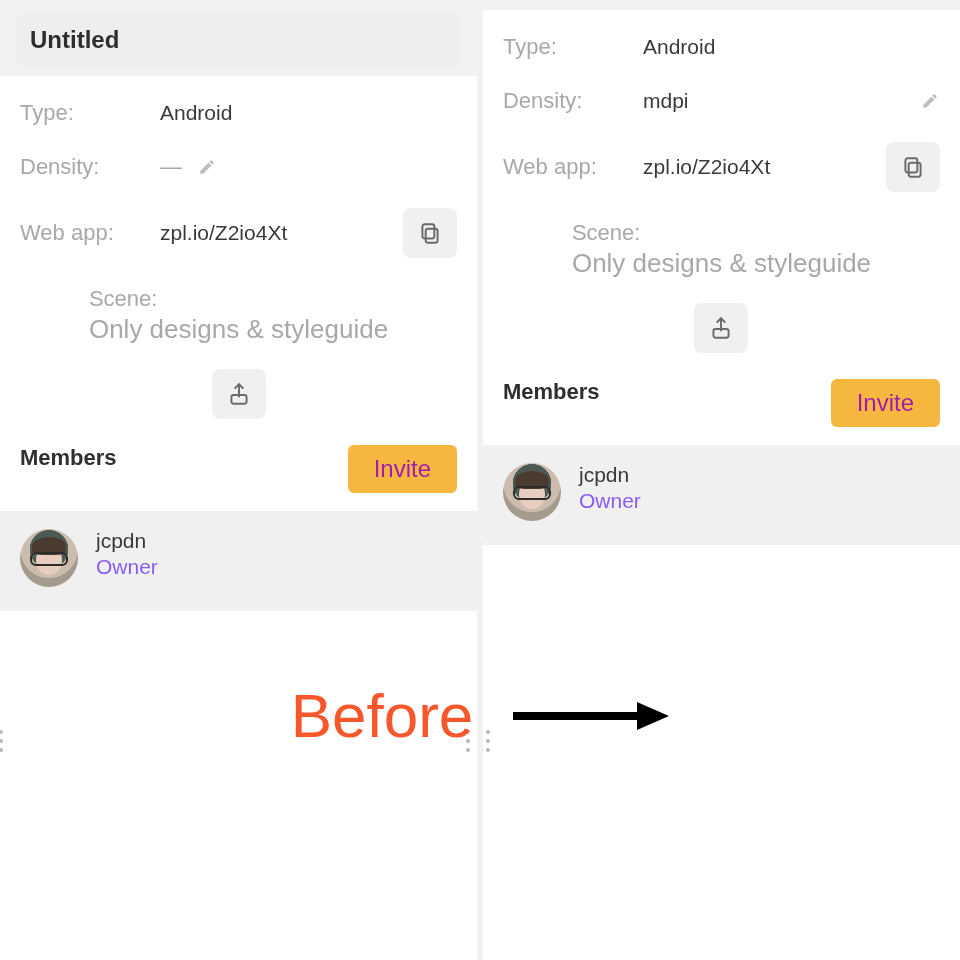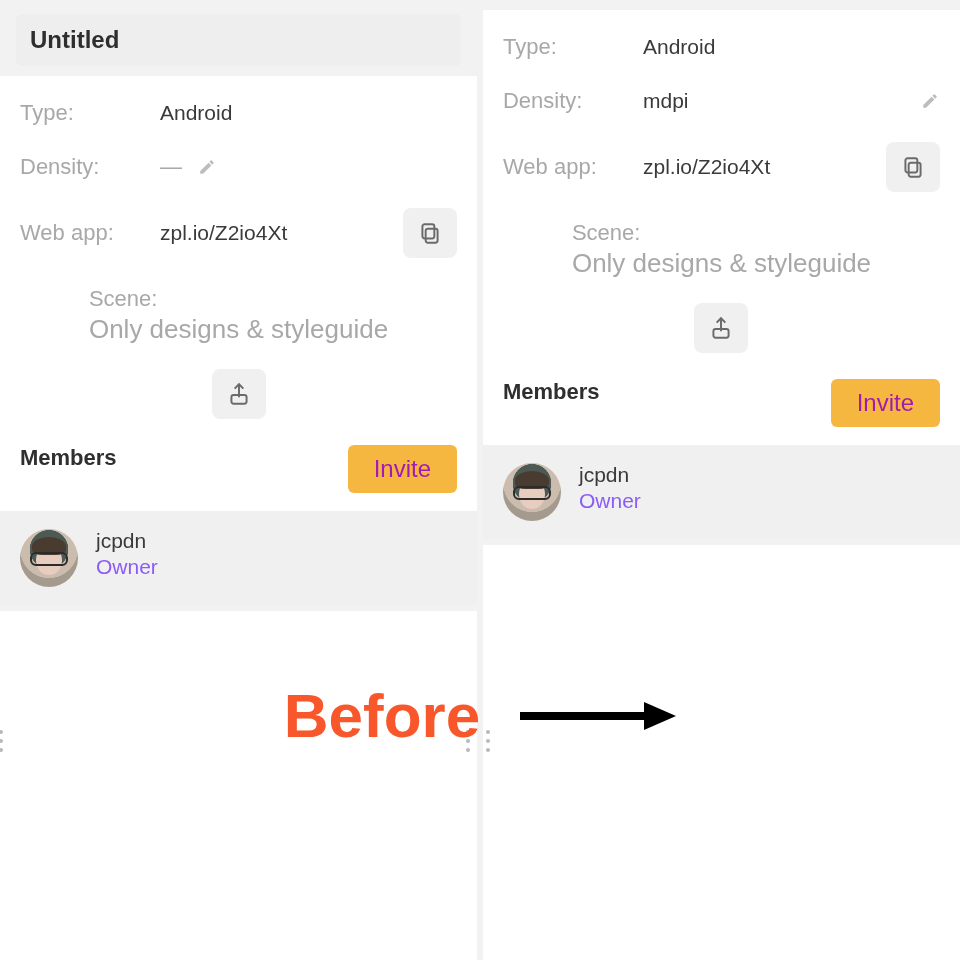--- a/index.html
+++ b/index.html
@@ -155,21 +155,21 @@
     top: 680px;
     left: 0; right: 0;
     display: flex;
     align-items: center;
     justify-content: center;
     gap: 36px;
     pointer-events: none;
   }
   .anno-word {
     font-size: 62px;
-    font-weight: 700;
+    font-weight: 400;
     color: #f8572b;
     font-family: "Helvetica Neue", Arial, sans-serif;
   }
   .arrow {
     width: 160px; height: 40px;
     display: flex; align-items: center; justify-content: center;
   }
   .arrow svg { width: 160px; height: 40px; }
   .drag-dots {
     position: absolute;

